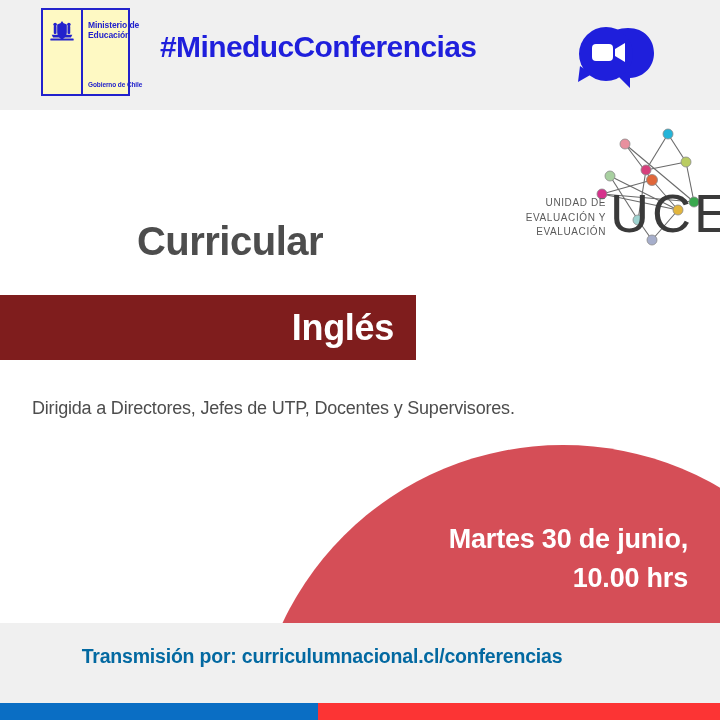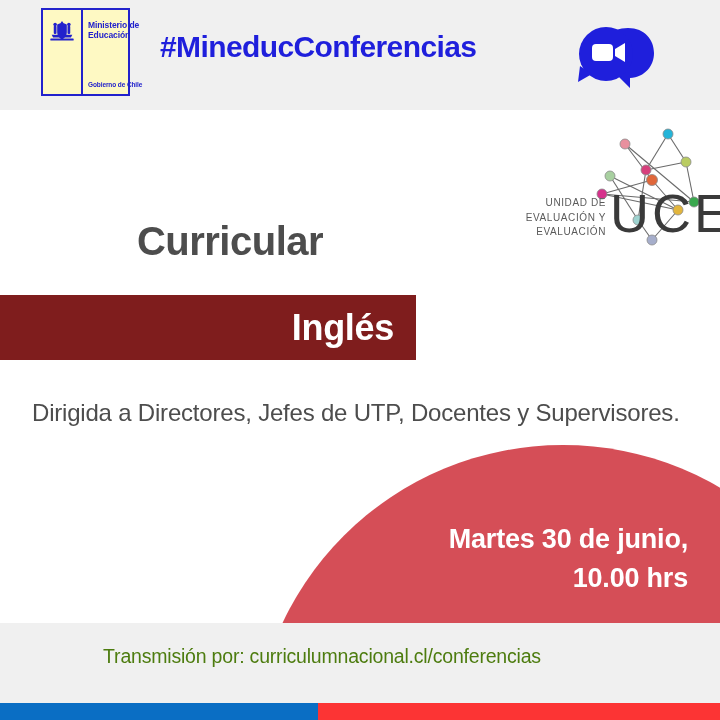--- a/index.html
+++ b/index.html
@@ -141,21 +141,21 @@
     font-weight: bold;
     padding-right: 22px;
     letter-spacing: -0.3px;
   }
 
   
   .audience {
     position: absolute;
     left: 32px; top: 396px;
     width: 660px;
-    font-size: 24px;
+    font-size: 18px;
     line-height: 1.42;
     color: #4d4d4d;
     text-align: justify;
     letter-spacing: -0.2px;
   }
 
   
   .red-dome-clip {
     position: absolute;
     left: 0; top: 440px;
@@ -187,22 +187,22 @@
     left: 0; top: 623px;
     width: 720px; height: 80px;
     background: #f0f0f0;
   }
   .broadcast {
     position: absolute;
     left: 0; top: 645px;
     width: 644px;
     text-align: center;
     font-size: 19.5px;
-    font-weight: normal;
-    color: #4d7c0f;
+    font-weight: bold;
+    color: #0369a1;
     letter-spacing: -0.2px;
   }
   .flag-bar {
     position: absolute;
     left: 0; top: 703px;
     width: 720px; height: 17px;
     display: flex;
   }
   .flag-bar .flag-blue {
     width: 44.2%;

